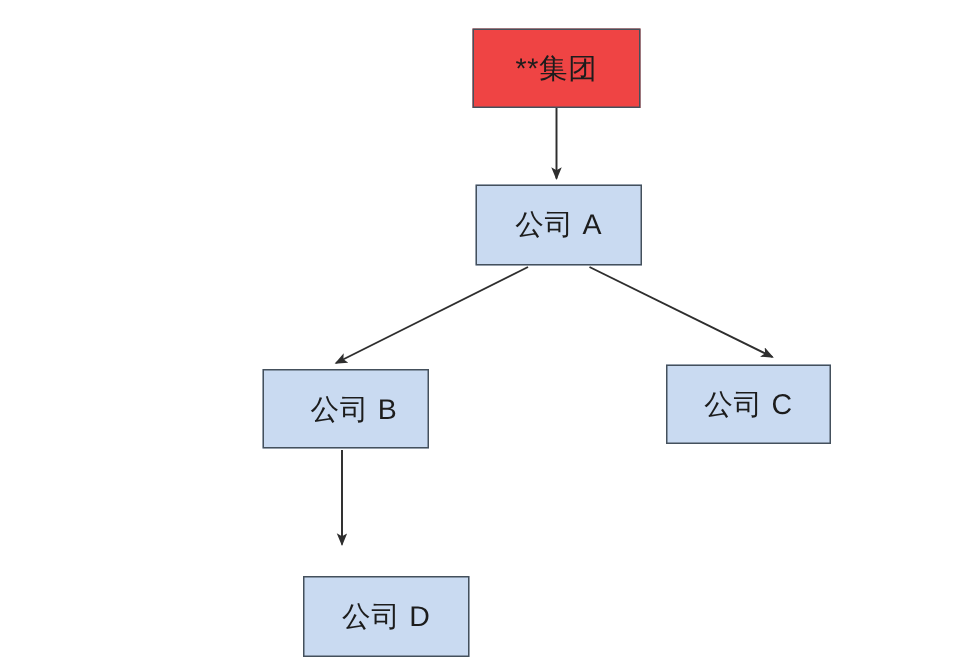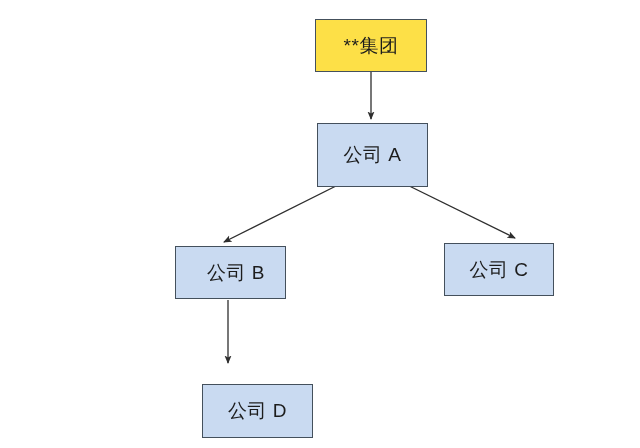--- a/index.html
+++ b/index.html
@@ -49,24 +49,24 @@
       </marker>
     </defs>
     <g id="edge-group">
         <line x1="371" y1="72" x2="371" y2="119" stroke="#2e2e2e" stroke-width="1.3" marker-end="url(#arrowhead)"></line>
         <line x1="352" y1="178" x2="224" y2="242" stroke="#2e2e2e" stroke-width="1.3" marker-end="url(#arrowhead)"></line>
         <line x1="393" y1="178" x2="515" y2="238" stroke="#2e2e2e" stroke-width="1.3" marker-end="url(#arrowhead)"></line>
         <line x1="228" y1="300" x2="228" y2="363" stroke="#2e2e2e" stroke-width="1.3" marker-end="url(#arrowhead)"></line>
       </g>
   </svg>
   <div id="node-layer">
-      <div class="node" style="left: 315px; top: 19px; width: 112px; height: 53px; background: #fde047; border-color: rgb(68, 80, 92); color: rgb(28, 28, 28);">
+      <div class="node" style="left: 315px; top: 19px; width: 112px; height: 53px; background: #ef4444; border-color: rgb(68, 80, 92); color: rgb(28, 28, 28);">
         <span class="label">**集团</span>
       </div>
-      <div class="node" style="left: 317px; top: 123px; width: 111px; height: 64px; background: rgb(201, 218, 241); border-color: rgb(68, 80, 92); color: rgb(28, 28, 28);">
+      <div class="node" style="left: 317px; top: 123px; width: 111px; height: 54px; background: rgb(201, 218, 241); border-color: rgb(68, 80, 92); color: rgb(28, 28, 28);">
         <span class="label">公司 A</span>
       </div>
       <div class="node" style="left: 175px; top: 246px; width: 111px; height: 53px; background: rgb(201, 218, 241); border-color: rgb(68, 80, 92); color: rgb(28, 28, 28); padding-left: 11px;">
         <span class="label">公司 B</span>
       </div>
       <div class="node" style="left: 444px; top: 243px; width: 110px; height: 53px; background: rgb(201, 218, 241); border-color: rgb(68, 80, 92); color: rgb(28, 28, 28);">
         <span class="label">公司 C</span>
       </div>
       <div class="node" style="left: 178px; top: 384px; width: 111px; height: 54px; background: rgb(201, 218, 241); border-color: rgb(68, 80, 92); color: rgb(28, 28, 28); margin-left: 24px;">
         <span class="label">公司 D</span>

